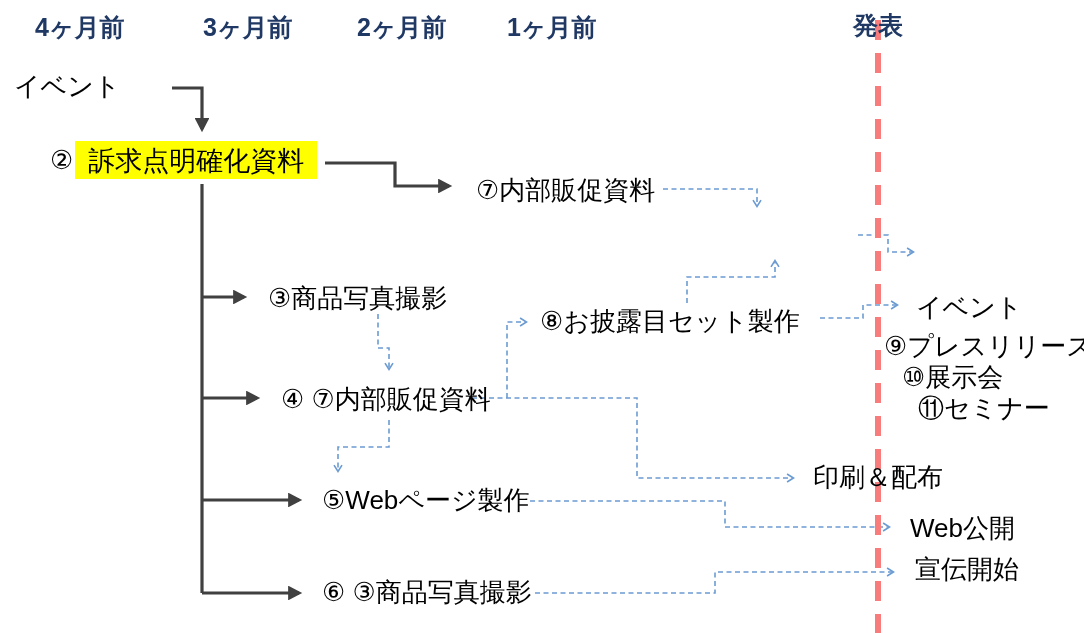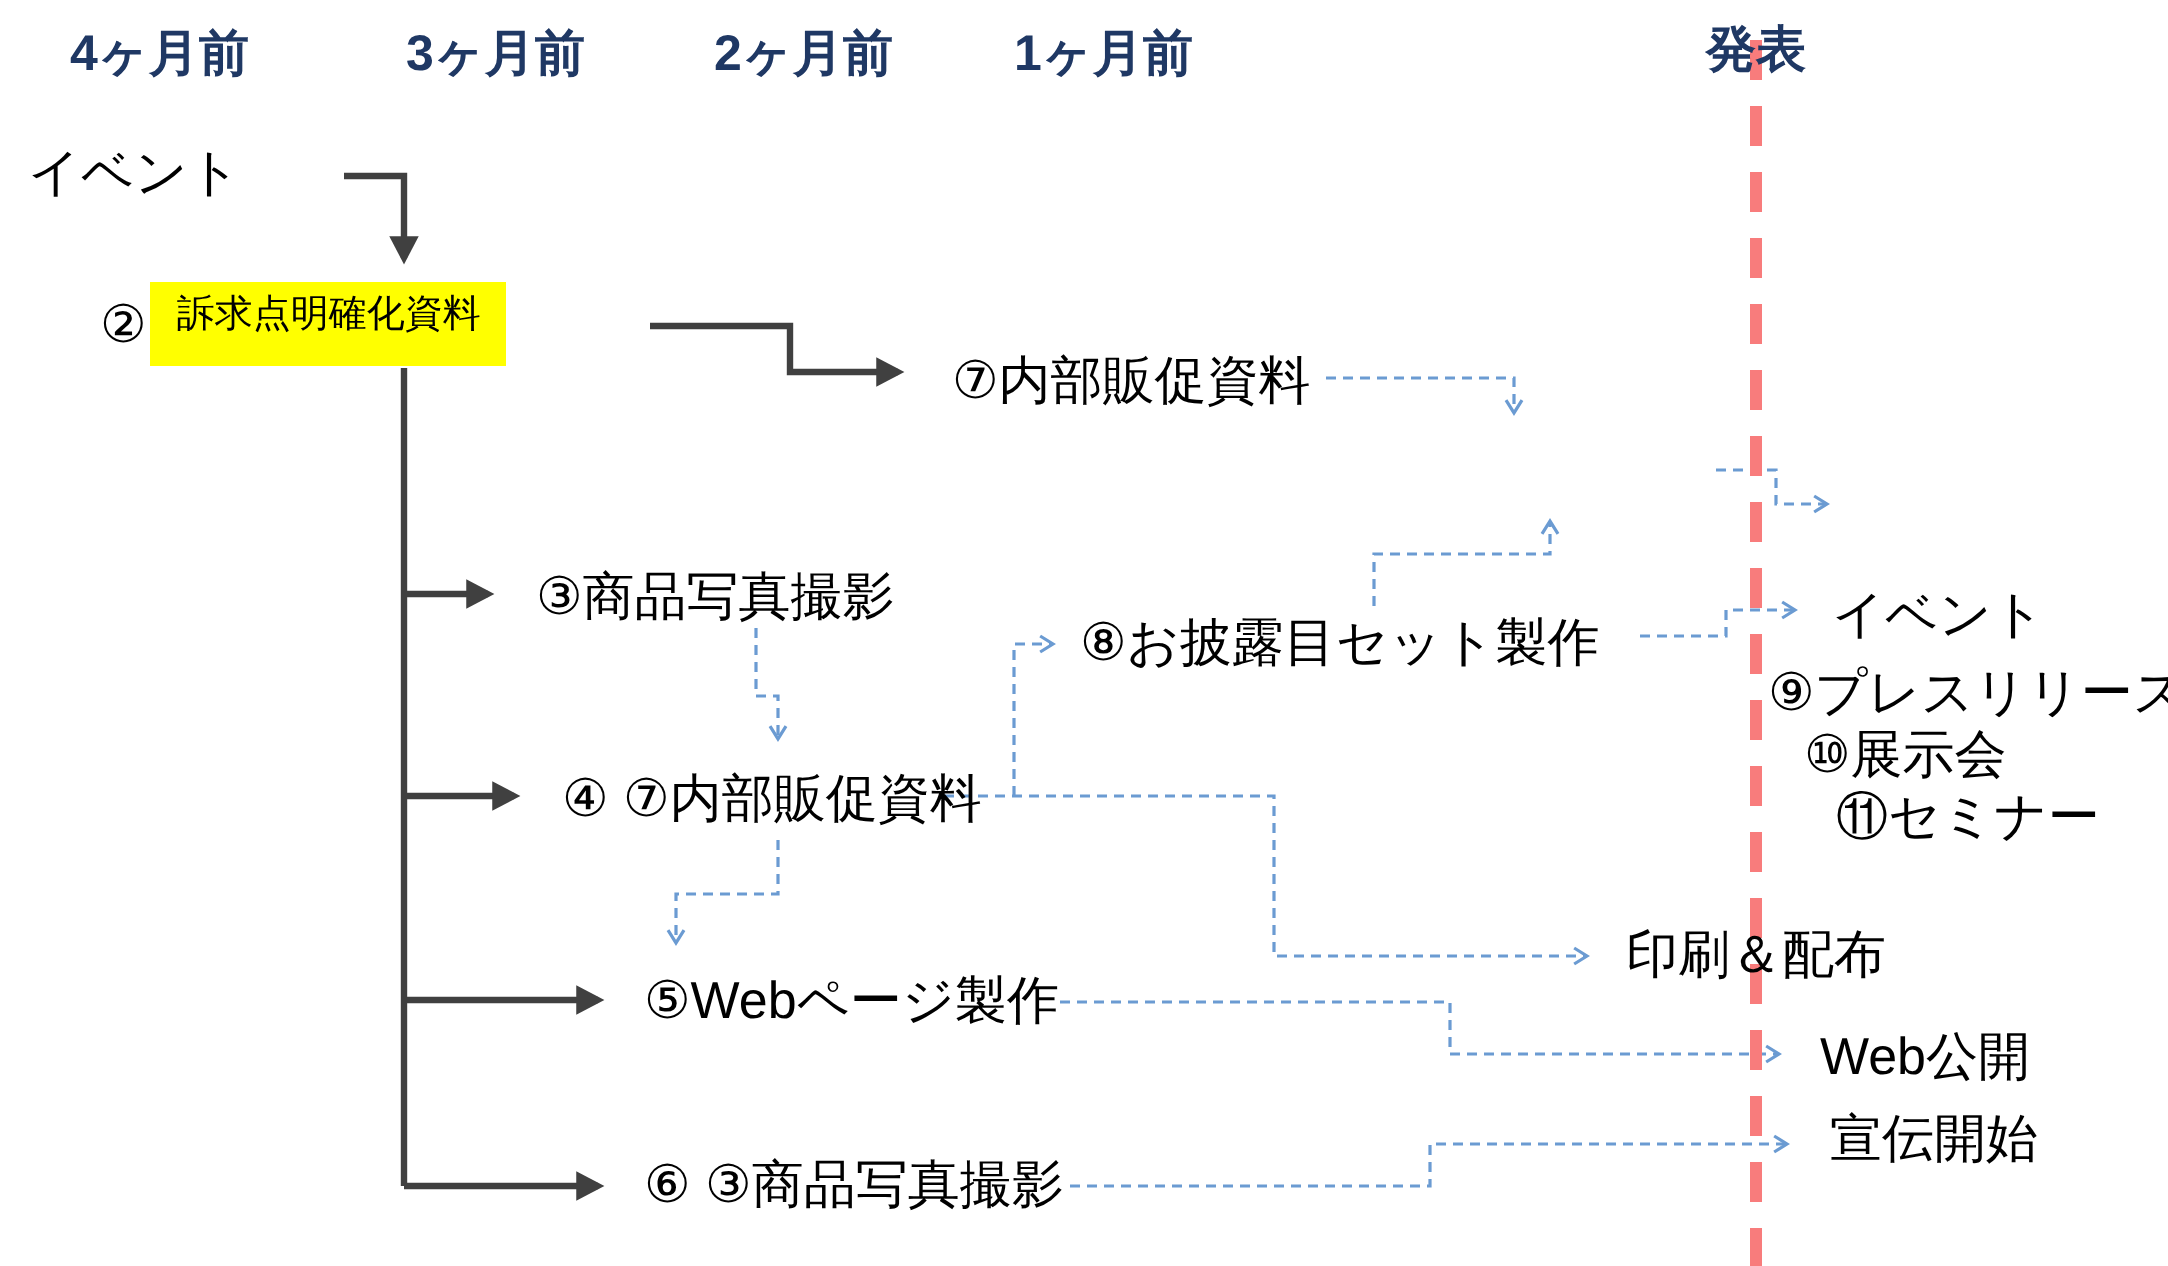--- a/index.html
+++ b/index.html
@@ -19,22 +19,22 @@
   }
   .stage{position:absolute;inset:0;width:1084px;height:633px;}
   svg.connectors{position:absolute;left:0;top:0;z-index:1;}
   .label{position:absolute;z-index:2;white-space:nowrap;line-height:1.1;}
   .hdr{font-weight:bold;font-size:25px;color:var(--header-text);}
   .node{font-size:26px;color:var(--body-text);}
   .appeal-row{position:absolute;z-index:2;display:flex;align-items:center;white-space:nowrap;}
   .appeal-num{font-size:26px;color:var(--body-text);margin-right:2px;}
   .hl{
     background:var(--highlight);
-    font-size:19px;color:var(--body-text);
-    padding:7px 13px 16px 13px;line-height:1;
+    font-size:27px;color:var(--body-text);
+    padding:7px 13px 4px 13px;line-height:1;
   }
 </style>
 </head>
 <body>
 
 <div class="stage">
 
   <svg class="connectors" width="1084" height="633" viewBox="0 0 1084 633">
     <defs>
       <marker id="arrowDark" markerUnits="strokeWidth" markerWidth="4.6" markerHeight="4.6" refX="3.4" refY="2.3" orient="auto">

